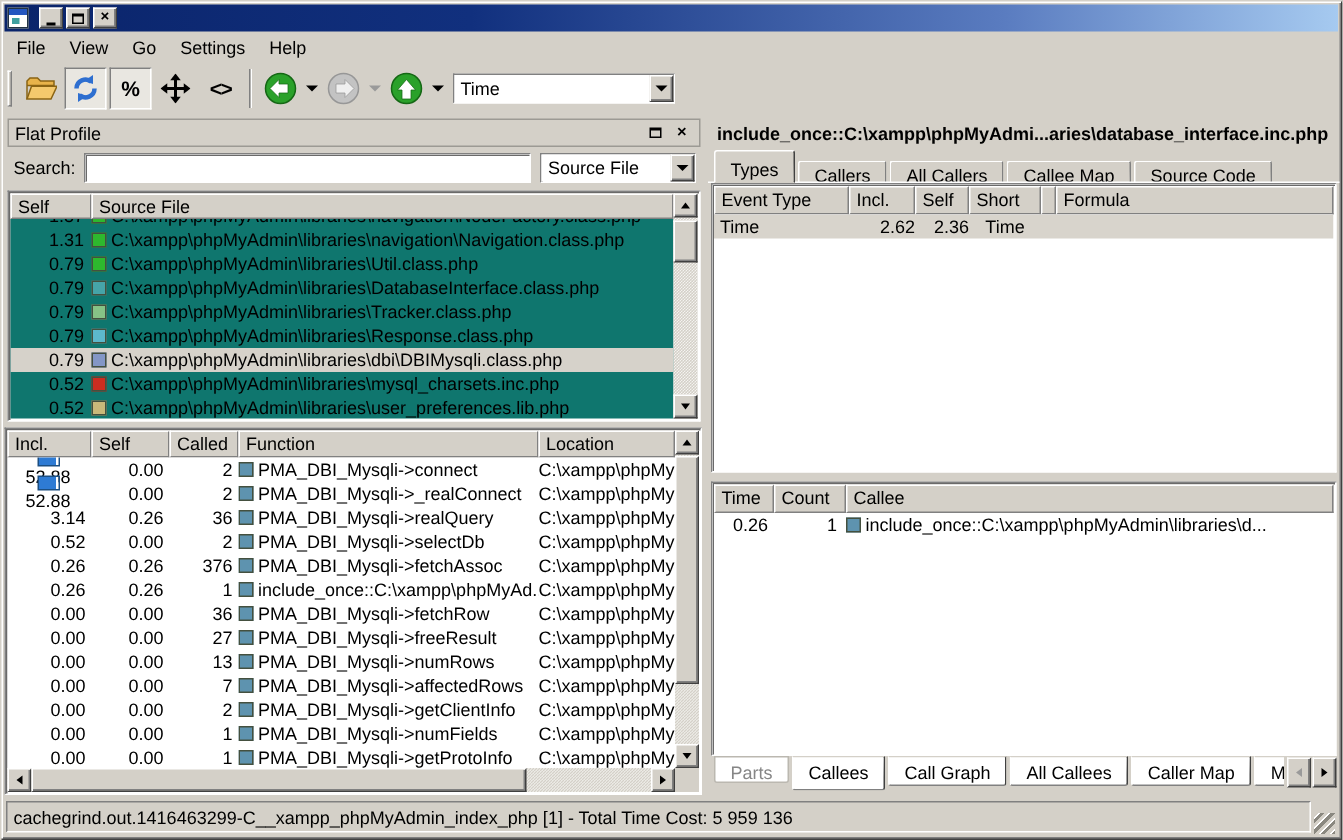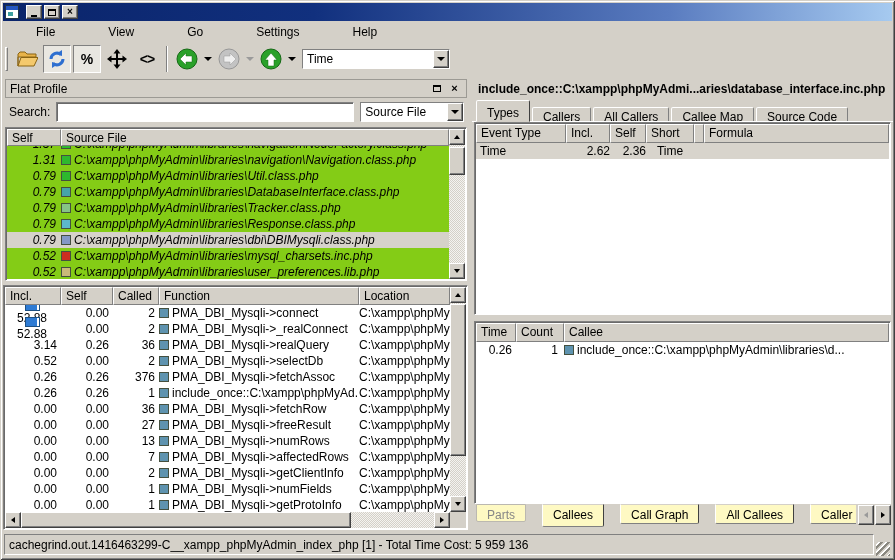--- a/index.html
+++ b/index.html
@@ -24,21 +24,21 @@
   .title-text{ color:#fff; font-weight:bold; font-size:12px; white-space:nowrap; overflow:hidden; flex:1; }
   .tb-btns{ display:flex; gap:2px; margin-left:4px; }
   .tb-btn{ width:16px; height:14px; background:#d4d0c8; border:1px solid; border-color:#fff #404040 #404040 #fff;
     box-shadow: inset -1px -1px 0 #808080; display:flex; align-items:center; justify-content:center;
     font-size:10px; font-weight:bold; line-height:1; }
   .glyph-min{ width:6px; height:2px; background:#000; margin-top:7px; }
   .glyph-max{ width:8px; height:7px; border:1px solid #000; border-top:2px solid #000; }
 
   
   .menubar{ position:absolute; left:3px; top:21px; width:889px; height:21px; display:flex; align-items:center; }
-  .menu-item{ padding:3px 20px; cursor:default;margin-left:13px; }
+  .menu-item{ padding:3px 8px; cursor:default; }
 
   .toolbar{ position:absolute; left:3px; top:42px; width:889px; height:34px; display:flex; align-items:center; }
   .tool-handle{ width:3px; height:24px; margin:0 4px 0 2px; border:1px solid; border-color:#fff #808080 #808080 #fff; }
   .tool-btn{ width:28px; height:28px; display:flex; align-items:center; justify-content:center; margin:0 1px; }
   .tool-btn.pressed{ background:#e9e7e1; border:1px solid; border-color:#808080 #fff #fff #808080; }
   .tool-sep{ width:0; height:26px; border-left:1px solid #808080; border-right:1px solid #fff; margin:0 4px; }
   .glyph-text{ font-weight:bold; font-size:14px; }
   .drop{ width:12px; height:28px; display:flex; align-items:center; justify-content:center; }
   .tri-down{ width:0; height:0; border-left:4px solid transparent; border-right:4px solid transparent; border-top:4px solid #000; }
   .tri-down.dis{ border-top-color:#9a9a9a; }
@@ -64,21 +64,21 @@
     box-shadow: inset 1px 1px 0 #6a6a6a; background:#fff; padding:2px 4px; font:12px "Liberation Sans",sans-serif; }
   .search-row .combo{ width:104px; margin-left:6px; }
 
   .panel-sunken{ border:1px solid; border-color:#808080 #fff #fff #808080; box-shadow: inset 1px 1px 0 #6a6a6a; background:#fff; }
 
   .src-table{ position:absolute; left:5px; top:127px; width:462px; height:154px; }
   .thead{ display:flex; position:absolute; left:1px; top:1px; right:17px; height:17px; }
   .th{ background:#d4d0c8; border:1px solid; border-color:#fff #808080 #808080 #fff; padding:1px 4px;
     white-space:nowrap; overflow:hidden; flex:none; }
   .th.fill{ flex:1; }
-  .src-body{ position:absolute; left:1px; top:18px; right:17px; bottom:1px; overflow:hidden; background:#84cc16;font-style:italic; }
+  .src-body{ position:absolute; left:1px; top:18px; right:17px; bottom:1px; overflow:hidden; background:#0f766e; }
   .src-rows{ margin-top:-10px; }
   .lrow{ height:16px; display:flex; align-items:center; white-space:nowrap; }
   .lrow.sel{ background:#d6d2ca; }
   .cell-self{ width:54px; flex:none; text-align:right; padding-right:5px; }
   .sq{ width:10px; height:10px; flex:none; margin-right:3px; border:1px solid #44503f; }
   .cell-file{ flex:1; overflow:hidden; }
 
   
   .stipple{ background-color:#d4d0c8;
     background-image:linear-gradient(45deg,#f4f3f0 25%,transparent 25%,transparent 75%,#f4f3f0 75%),
@@ -134,21 +134,21 @@
   .t-formula{ flex:1; padding-left:6px; }
 
   .callees-table{ position:absolute; left:474px; top:321px; width:417px; height:183px; }
   .crow{ height:16px; display:flex; align-items:center; white-space:nowrap; background:#fff; }
   .c-time{ width:40px; flex:none; text-align:right; padding-right:4px; }
   .c-count{ width:48px; flex:none; text-align:right; padding-right:6px; }
   .c-callee{ flex:1; display:flex; align-items:center; overflow:hidden; }
 
   .rp-btabs{ position:absolute; left:474px; top:504px; width:417px; height:25px; }
   .btab-strip{ position:absolute; left:2px; top:0; width:380px; height:25px; display:flex; align-items:flex-start; overflow:hidden; }
-  .btab{ height:20px; padding:3px 10px 0 10px; margin-right:16px; background:#fef9c3; border:1px solid;
+  .btab{ height:20px; padding:3px 10px 0 10px; margin-right:2px; background:#ffffff; border:1px solid;
     border-color:#d4d0c8 #404040 #808080 #fff; border-bottom-left-radius:2px; border-bottom-right-radius:2px;
     white-space:nowrap; flex:none; }
   .btab.active{ height:23px; position:relative; z-index:2; border-top-color:#d4d0c8; }
   .btab.disabled{ color:#868686; height:18px; border-color:#bbb8b0; }
   .btab-scroll{ position:absolute; right:0; top:1px; display:flex; }
   .btab-scroll .sbtn{ position:relative; width:16px; height:20px; background:#d4d0c8; border:1px solid;
     border-color:#fff #404040 #404040 #fff; box-shadow: inset -1px -1px 0 #808080;
     display:flex; align-items:center; justify-content:center; margin-left:1px; }
 
   

